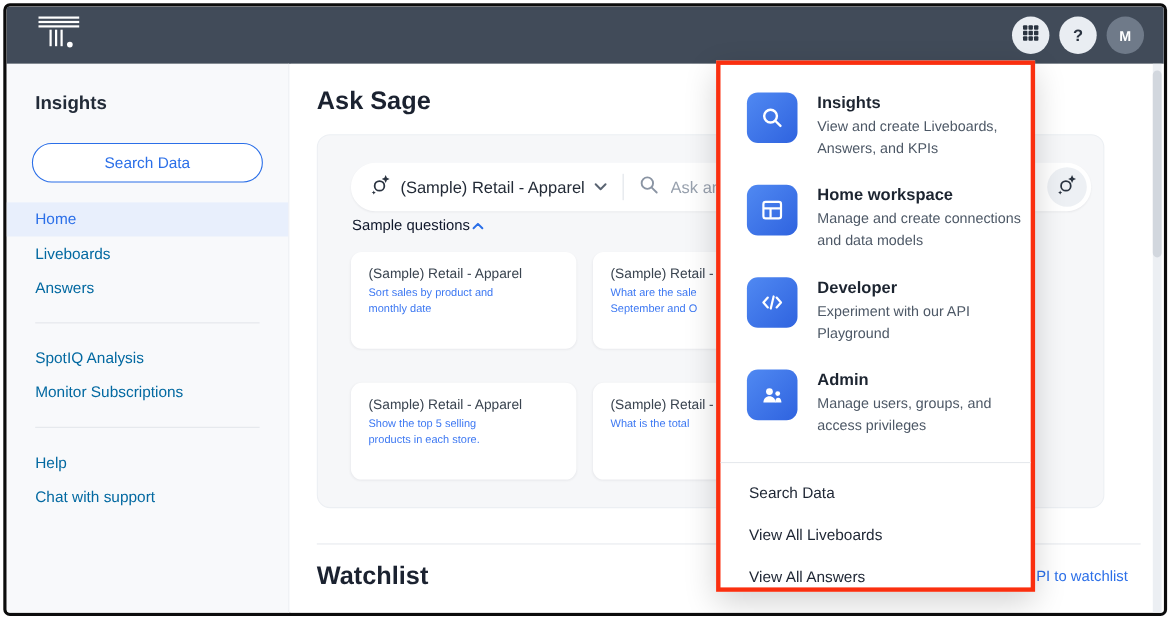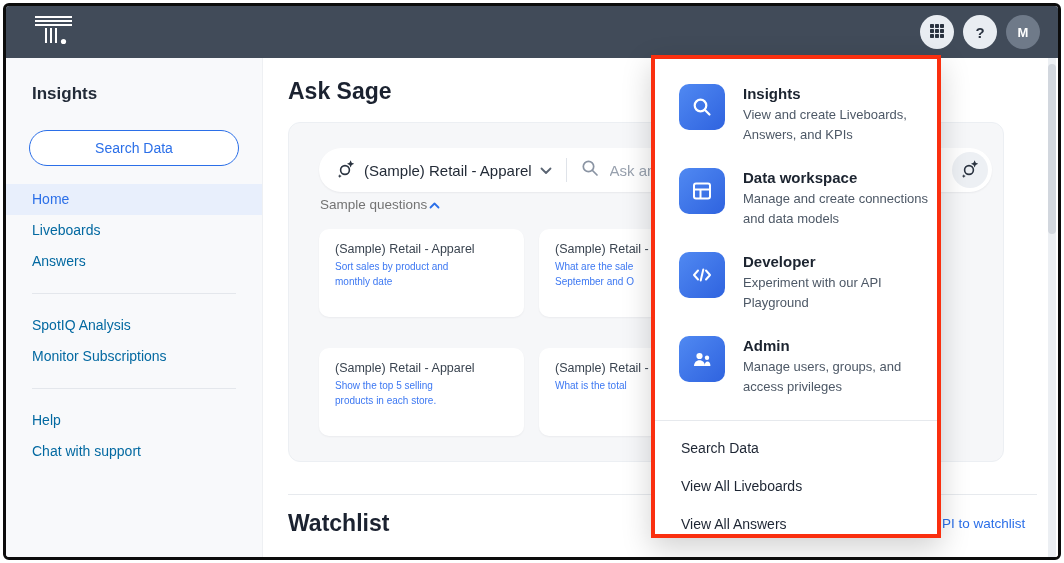--- a/index.html
+++ b/index.html
@@ -25,21 +25,21 @@
   
   .main{position:absolute;top:52px;left:258px;right:0;bottom:0;background:#fff;}
   .main-title{position:absolute;left:24px;top:20px;font-size:23px;font-weight:bold;color:#1b2230;}
   .panel{position:absolute;left:24px;top:64px;width:716px;height:340px;background:#f6f7f9;border:1px solid #eceff3;border-radius:12px;}
   .pill{position:absolute;left:30px;top:25px;width:673px;height:44px;background:#fff;border-radius:22px;display:flex;align-items:center;padding:0 4px 0 18px;box-shadow:0 1px 2px rgba(16,24,40,.06);}
   .pill .sel-text{font-size:15px;color:#232b37;margin:0 8px 0 9px;white-space:nowrap;cursor:pointer;}
   .pill .vdiv{width:1px;height:24px;background:#dfe3e9;margin:0 14px;}
   .pill input{flex:1;border:none;outline:none;background:transparent;font-size:15px;color:#232b37;margin-left:9px;min-width:0;}
   .pill input::placeholder{color:#98a1ae;}
   .sage-circle{width:36px;height:36px;border-radius:50%;background:#edf0f4;display:flex;align-items:center;justify-content:center;flex:none;cursor:pointer;}
-  .sample-q{position:absolute;left:31px;top:74px;font-size:13.5px;color:#737373;display:flex;align-items:flex-end;gap:2px;cursor:pointer;}
+  .sample-q{position:absolute;left:31px;top:74px;font-size:13.5px;color:#0f172a;display:flex;align-items:flex-end;gap:2px;cursor:pointer;}
   .cards{position:absolute;left:30px;top:106px;display:grid;grid-template-columns:205px 205px;grid-auto-rows:88px;column-gap:15px;row-gap:31px;}
   .qcard{background:#fff;border-radius:10px;padding:13px 16px;box-shadow:0 1px 2px rgba(16,24,40,.05);cursor:pointer;overflow:hidden;}
   .qcard .src{font-size:12.5px;color:#3a4450;margin-bottom:3px;white-space:nowrap;}
   .qcard .ql{font-size:10px;color:#3d78f2;line-height:1.5;white-space:nowrap;}
 
   .watch-div{position:absolute;left:24px;right:21px;top:436px;border-top:1px solid #e7eaee;}
   .watch-title{position:absolute;left:24px;top:452px;font-size:23px;font-weight:bold;color:#1b2230;}
   .watch-link{position:absolute;left:678px;top:458px;font-size:13.5px;color:#2b6fe8;cursor:pointer;white-space:nowrap;}
 
   
@@ -216,21 +216,21 @@
 
         <div class="am-item">
           <div class="am-icon">
             <svg width="22" height="22" viewBox="0 0 22 22">
               <rect x="3" y="3.5" width="16" height="15" rx="2" fill="none" stroke="#fff" stroke-width="2"></rect>
               <line x1="3.5" y1="9.5" x2="18.5" y2="9.5" stroke="#fff" stroke-width="2"></line>
               <line x1="9.5" y1="9.5" x2="9.5" y2="18" stroke="#fff" stroke-width="2"></line>
             </svg>
           </div>
           <div>
-            <div class="am-title">Data workspace</div>
+            <div class="am-title">Home workspace</div>
             <div class="am-desc">Manage and create connections and data models</div>
           </div>
         </div>
 
         <div class="am-item">
           <div class="am-icon">
             <svg width="22" height="22" viewBox="0 0 22 22">
               <polyline points="7,6.5 3,11 7,15.5" fill="none" stroke="#fff" stroke-width="2" stroke-linecap="round" stroke-linejoin="round"></polyline>
               <polyline points="15,6.5 19,11 15,15.5" fill="none" stroke="#fff" stroke-width="2" stroke-linecap="round" stroke-linejoin="round"></polyline>
               <line x1="12.3" y1="5.5" x2="9.7" y2="16.5" stroke="#fff" stroke-width="2" stroke-linecap="round"></line>

